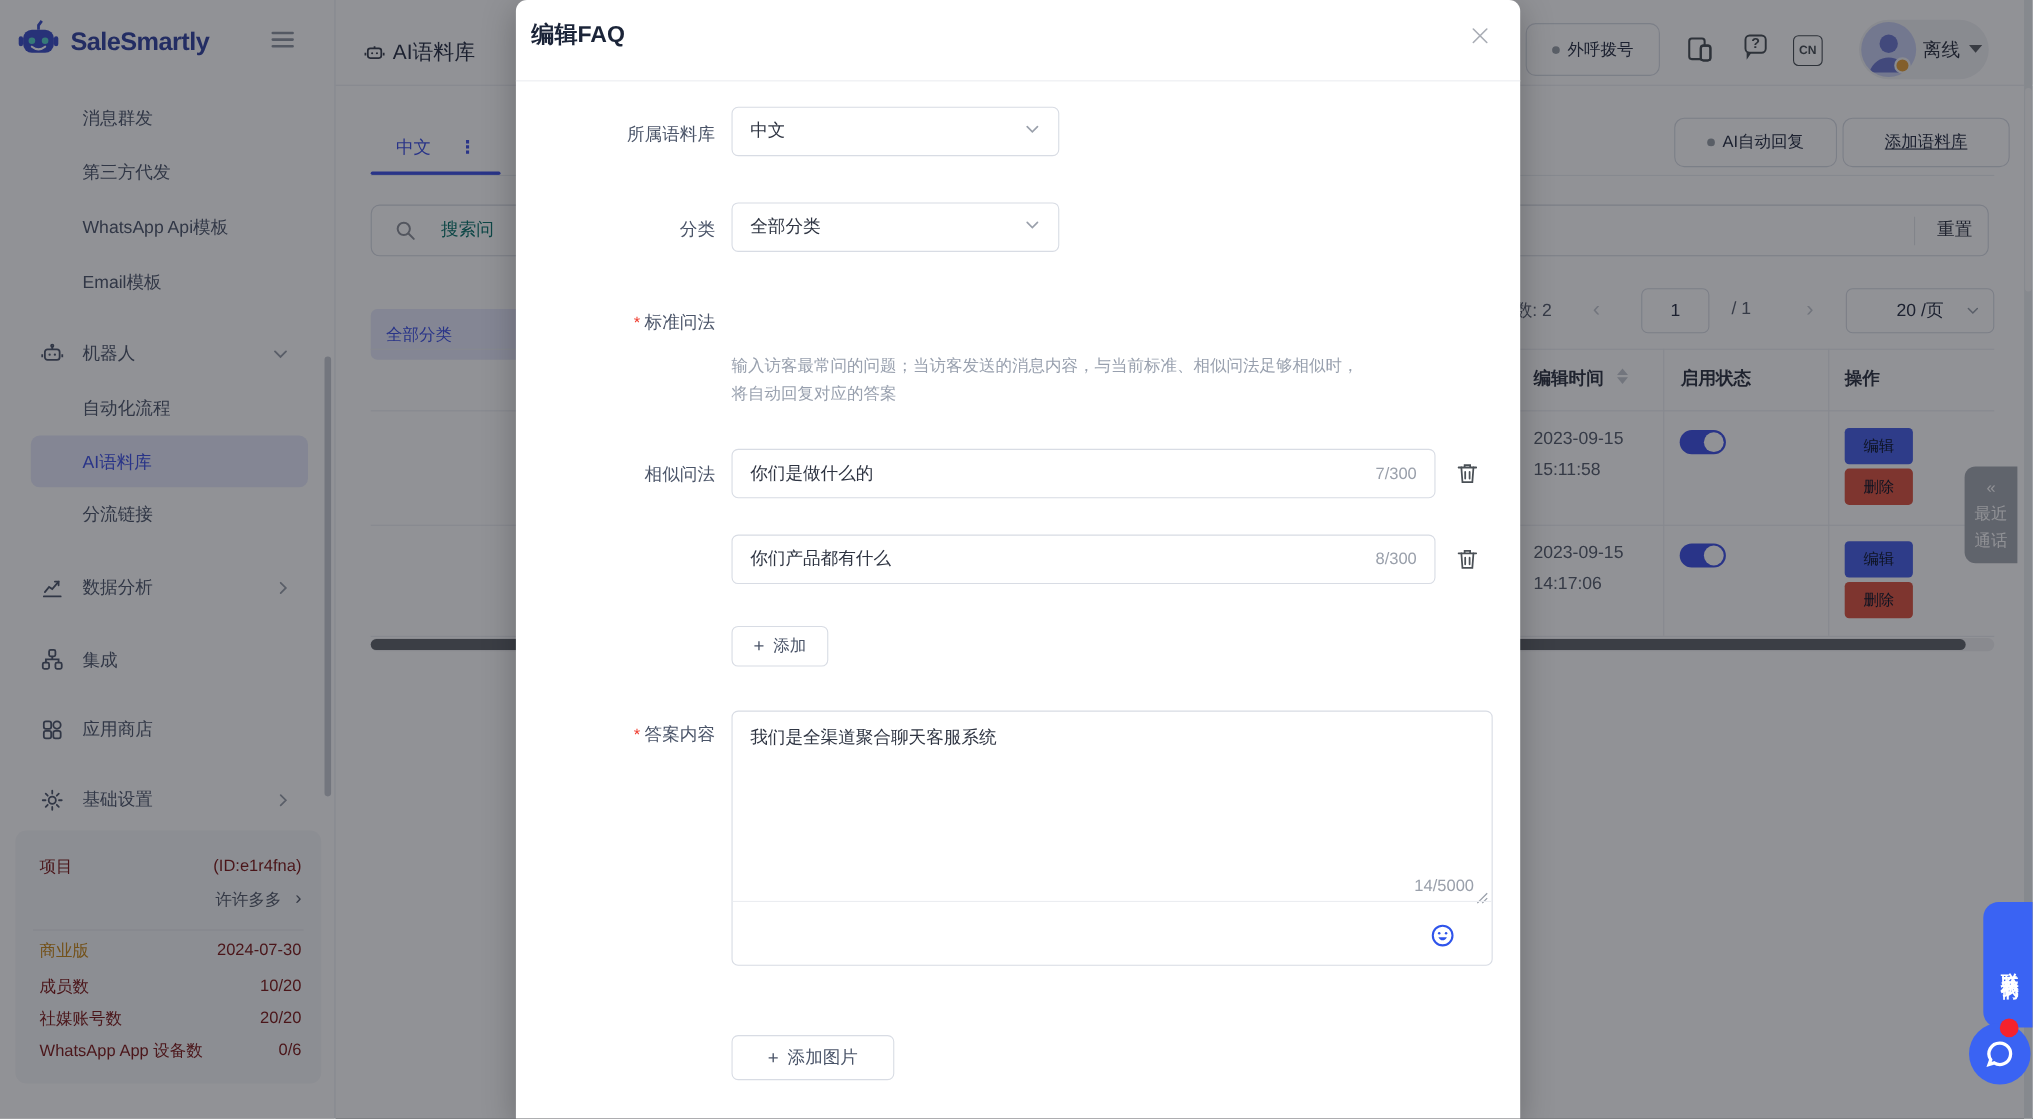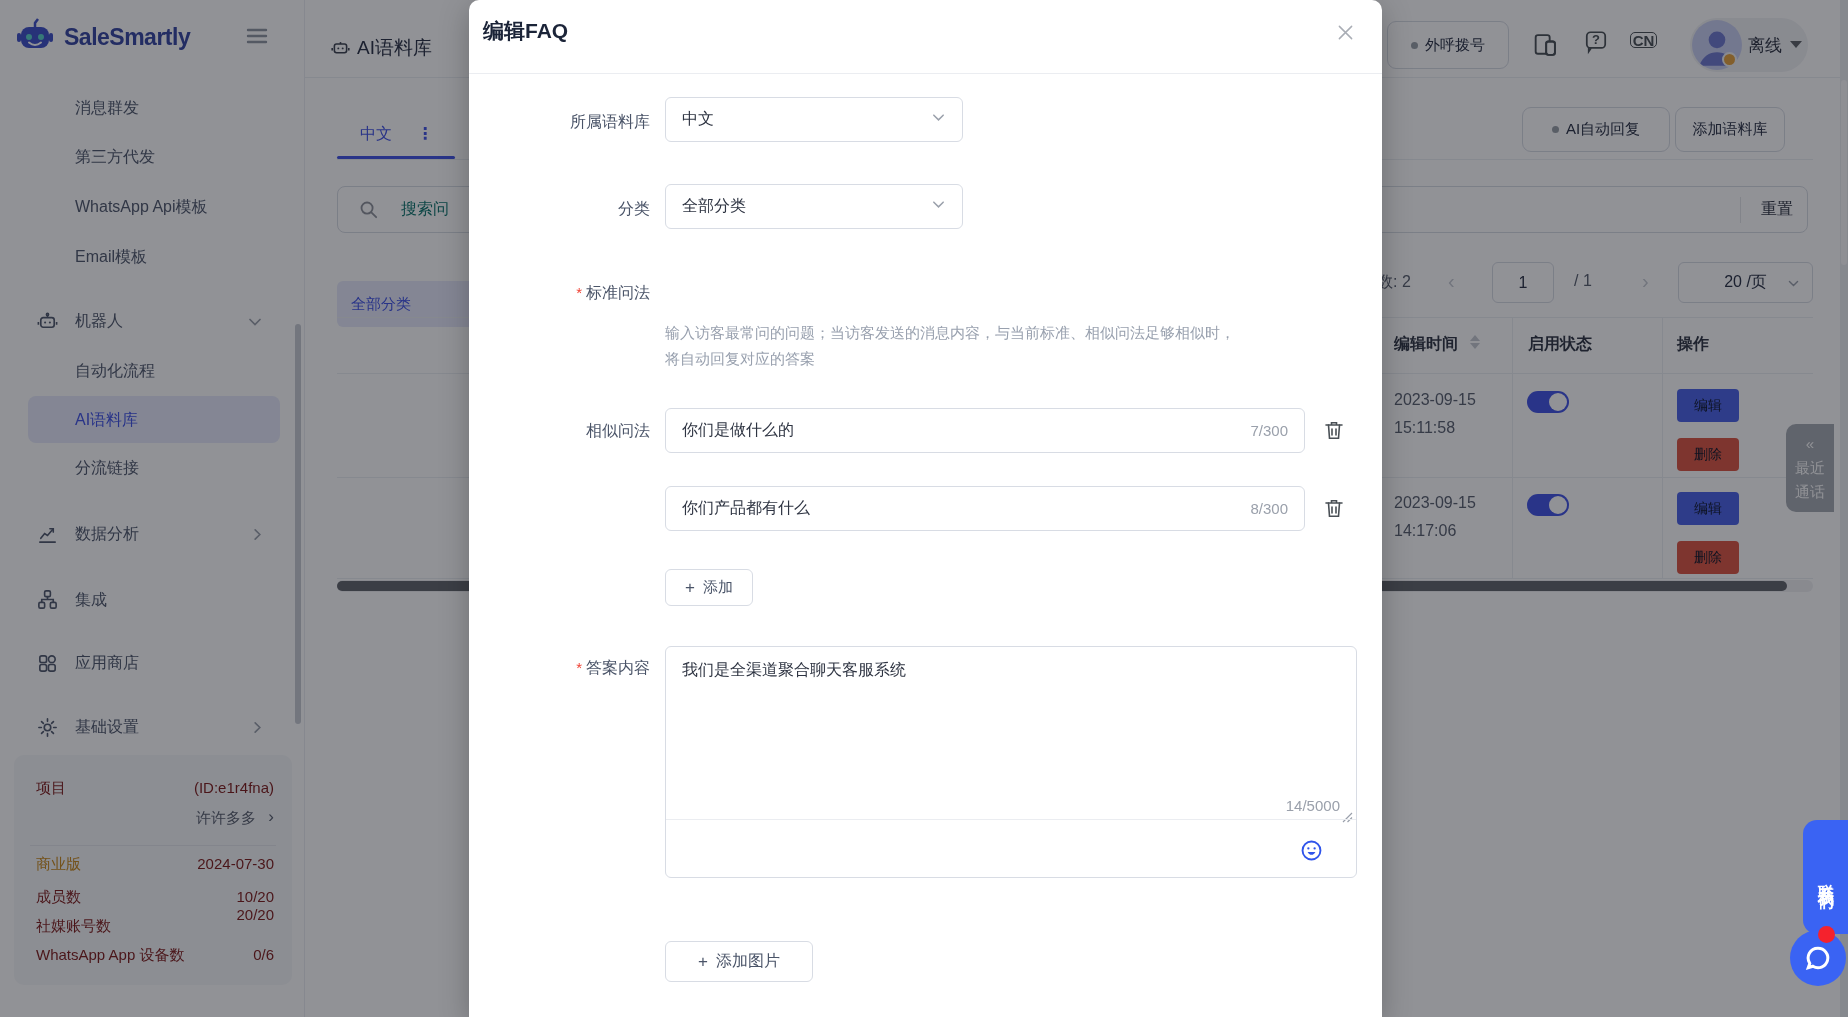--- a/index.html
+++ b/index.html
@@ -33,21 +33,21 @@
   .pg-txt{color:#5a6170;font-size:16px;white-space:nowrap;}
   .pg-chev{color:#c6cad2;font-size:20px;}
   .pg-box{border:1px solid #d8dce4;border-radius:6px;background:#fff;display:flex;align-items:center;justify-content:center;color:#2b3246;font-size:16px;}
   .th{color:#303644;font-size:16px;font-weight:600;white-space:nowrap;}
   .td{color:#5a6170;font-size:16px;white-space:nowrap;}
   .vline{background:#eceef2;width:1px;}
   .toggle{width:42px;height:22px;border-radius:11px;background:#4254e6;position:absolute;}
   .toggle .knob{position:absolute;right:2px;top:2px;width:18px;height:18px;border-radius:50%;background:#fff;}
   .act-btn{border-radius:4px;color:#0f172a;font-size:14px;display:flex;align-items:center;justify-content:center;position:absolute;width:62px;height:33px;}
   .btn-edit{background:#4c63e8;}
-  .btn-del{background:#dd5744;margin-top:12px;}
+  .btn-del{background:#dd5744;}
   .hscroll-track{background:#f0f1f3;border-radius:6px;}
   .hscroll-thumb{background:#63666c;border-radius:6px;}
   .recent-tab{background:#a6abb3;border-radius:10px 0 0 10px;color:#fdfdfd;font-size:15px;text-align:center;line-height:24px;}
   .vscroll{background:#eceef0;}
   .vscroll-thumb{background:#fbfbfc;border-radius:3px;}
   
   .overlay{left:0;top:0;width:1848px;height:1017px;background:rgba(10,13,22,0.45);z-index:40;}
   .modal{left:469px;top:0;width:913px;height:1017px;background:#fff;border-radius:10px 10px 0 0;z-index:50;box-shadow:0 8px 30px rgba(0,0,0,0.25);}
   .m-title{font-size:21px;font-weight:600;color:#1b2438;}
   .m-divider{background:#ebedf1;height:1px;}
@@ -174,21 +174,21 @@
       <div class="abs proj-gray" style="left:22px;top:24px;">项目</div>
       <div class="abs proj-gray" style="right:18px;top:24px;">(ID:e1r4fna)</div>
       <div class="abs proj-dark" style="right:36px;top:54px;">许许多多</div>
       <div class="abs proj-dark" style="right:18px;top:52px;font-size:17px;">›</div>
       <div class="abs hr" style="left:16px;top:90px;width:246px;"></div>
       <div class="abs proj-orange" style="left:22px;top:100px;">商业版</div>
       <div class="abs proj-gray" style="right:18px;top:100px;">2024-07-30</div>
       <div class="abs proj-gray" style="left:22px;top:133px;">成员数</div>
       <div class="abs proj-gray" style="right:18px;top:133px;">10/20</div>
       <div class="abs proj-gray" style="left:22px;top:162px;">社媒账号数</div>
-      <div class="abs proj-gray" style="right:18px;top:151px;text-align:right;">20/20</div>
+      <div class="abs proj-gray" style="right:18px;top:162px;text-align:right;">20/20</div>
       <div class="abs proj-gray" style="left:22px;top:191px;">WhatsApp App 设备数</div>
       <div class="abs proj-gray" style="right:18px;top:191px;">0/6</div>
     </div>
     <div class="abs" style="left:295px;top:324px;width:6px;height:400px;border-radius:3px;background:#c8ccd4;"></div>
   </aside>
 
   <div class="abs topbar-line"></div>
   <div class="abs" style="left:330px;top:37px;color:#3c4350;">
     <svg width="21" height="21" viewBox="0 0 24 24" fill="none" stroke="currentColor" stroke-width="1.8">
       <rect x="5" y="8" width="14" height="10" rx="2.5"></rect>
@@ -211,21 +211,21 @@
       <rect x="13" y="9" width="7.5" height="11.5" rx="2"></rect>
     </svg>
   </div>
   <div class="abs" style="left:1583px;top:29px;width:26px;height:24px;">
     <svg width="26" height="26" viewBox="0 0 24 24" fill="none" stroke="#4a5056" stroke-width="1.6">
       <rect x="3.5" y="3" width="17" height="14.5" rx="3.5"></rect>
         <path d="M7.5 17.5l-2.2 3.2v-3.2"></path>
     </svg>
     <span class="abs" style="left:9px;top:3px;color:#4a5056;font-size:13px;font-weight:700;">?</span>
   </div>
-  <div class="abs" style="left:1630px;top:32px;width:27px;height:16px;border:1.6px solid #4a5056;border-radius:5px;display:flex;align-items:center;justify-content:center;color:#4a5056;font-size:15px;font-weight:700;">CN</div>
+  <div class="abs" style="left:1630px;top:32px;width:27px;height:28px;border:1.6px solid #4a5056;border-radius:5px;display:flex;align-items:center;justify-content:center;color:#4a5056;font-size:11px;font-weight:700;">CN</div>
 
   <div class="abs" style="left:1690px;top:18px;width:118px;height:54px;border-radius:27px;background:#f1f2f5;"></div>
   <div class="abs" style="left:1692px;top:20px;width:50px;height:50px;border-radius:50%;background:#c9cff2;overflow:hidden;">
     <svg width="50" height="50" viewBox="0 0 24 24">
       <circle cx="12" cy="9.5" r="4" fill="#6f7ad0"></circle>
       <path d="M3.5 22c1.6-4.4 4.8-6.5 8.5-6.5s6.9 2.1 8.5 6.5z" fill="#6f7ad0"></path>
     </svg>
   </div>
   <div class="abs" style="left:1722px;top:52px;width:15px;height:15px;border-radius:50%;background:#e6a23c;border:2px solid #f1f2f5;"></div>
   <div class="abs" style="left:1748px;top:34px;font-size:17px;color:#303644;">离线</div>
@@ -233,21 +233,21 @@
 
   <div class="abs tab-active" style="left:360px;top:124px;">中文</div>
   <div class="abs dots3" style="left:417px;top:124px;">⋮</div>
   <div class="abs tab-underline" style="left:337px;top:156px;width:118px;"></div>
   <div class="abs row-line" style="left:337px;top:159px;width:1476px;"></div>
 
   <div class="abs ghost-btn" style="left:1522px;top:107px;width:148px;height:45px;">
     <span class="gdot"></span>
     <span>AI自动回复</span>
   </div>
-  <div class="abs ghost-btn" style="left:1675px;top:107px;width:110px;height:45px;">
+  <div class="abs ghost-btn" style="left:1675px;top:107px;width:152px;height:45px;text-decoration:underline;">
     <span>添加语料库</span>
   </div>
 
   <div class="abs search-box" style="left:337px;top:186px;width:1471px;height:47px;">
     <span class="abs" style="left:19px;top:11px;color:#8f939b;">
       <svg width="23" height="23" viewBox="0 0 24 24" fill="none" stroke="currentColor" stroke-width="1.9" stroke-linecap="round">
         <circle cx="10.5" cy="10.5" r="5.8"></circle>
           <path d="M15.2 15.2L20 20"></path>
       </svg>
     </span>

